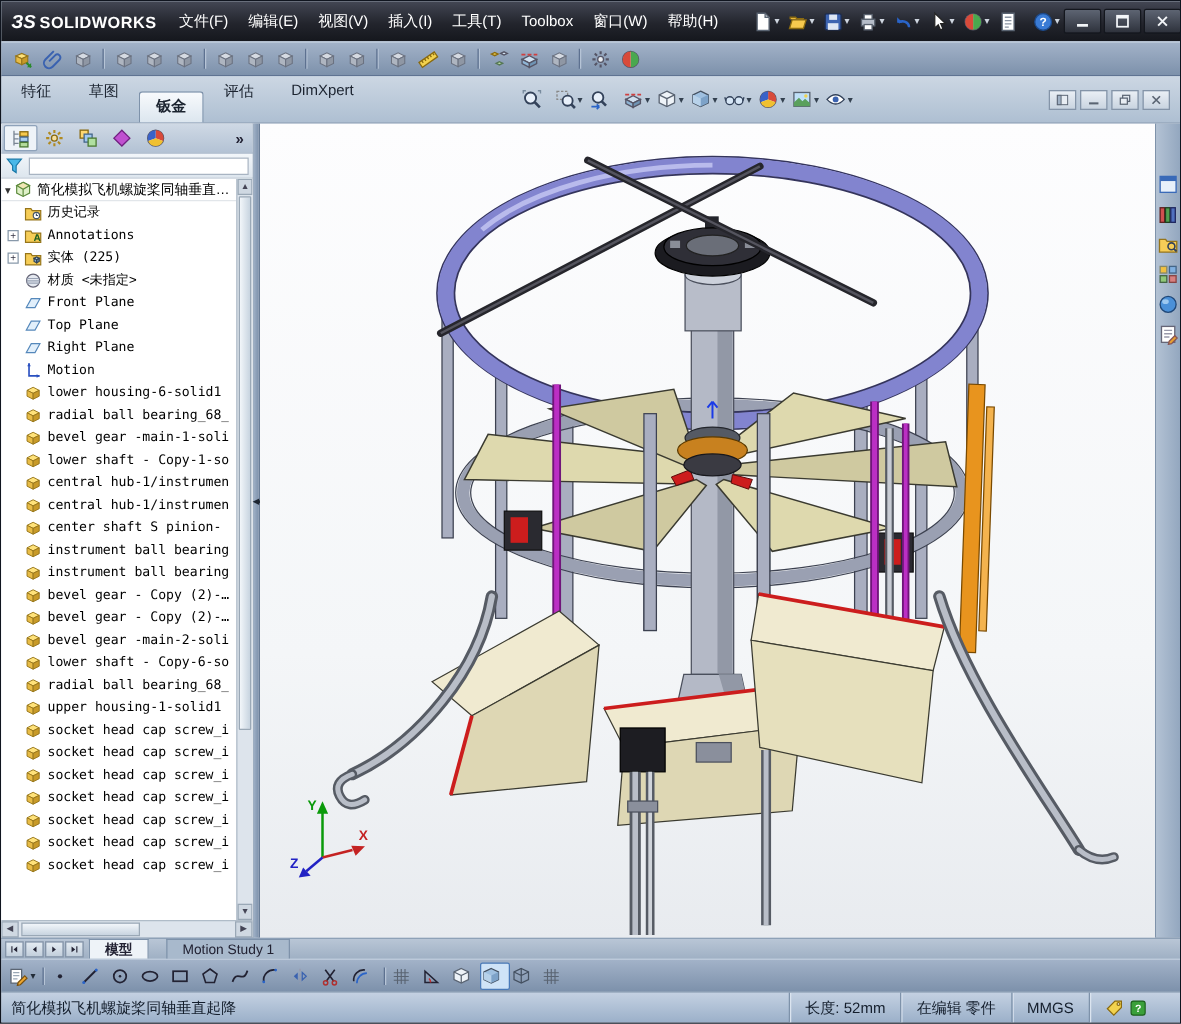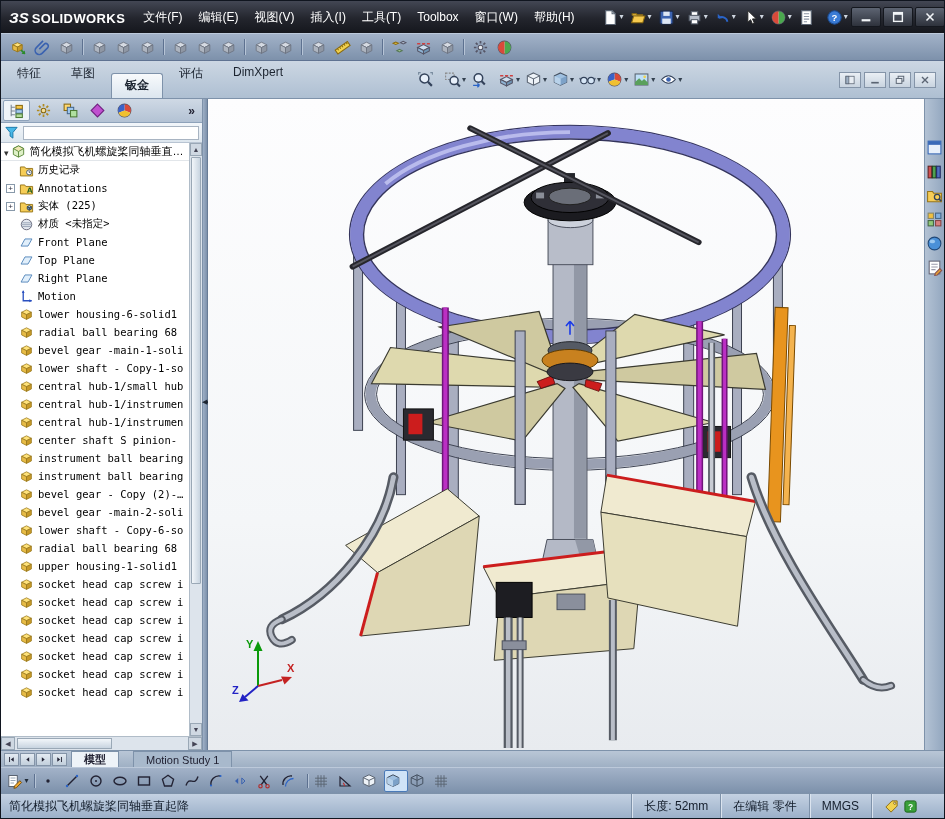--- a/index.html
+++ b/index.html
@@ -770,31 +770,20 @@
             </div>
               <div class="tree-row">
               <span class="expander" style="visibility: hidden;"></span>
               <span class="t-icon">
                   <svg class="isvg" viewBox="0 0 16 16">
                     <path d="M2.8 5.6 8 3l5.2 2.6L8 8.2z" fill="#ffe27a" stroke="#96751a" stroke-width=".8"></path>
                     <path d="M2.8 5.6v5L8 13.2V8.2z" fill="#e8bc46" stroke="#96751a" stroke-width=".8"></path>
                     <path d="M13.2 5.6v5L8 13.2V8.2z" fill="#c89a28" stroke="#96751a" stroke-width=".8"></path>
                   </svg>
                 </span>
-              <span class="t-label">central hub-1/small hub</span>
-            </div>
-              <div class="tree-row">
-              <span class="expander" style="visibility: hidden;"></span>
-              <span class="t-icon">
-                  <svg class="isvg" viewBox="0 0 16 16">
-                    <path d="M2.8 5.6 8 3l5.2 2.6L8 8.2z" fill="#ffe27a" stroke="#96751a" stroke-width=".8"></path>
-                    <path d="M2.8 5.6v5L8 13.2V8.2z" fill="#e8bc46" stroke="#96751a" stroke-width=".8"></path>
-                    <path d="M13.2 5.6v5L8 13.2V8.2z" fill="#c89a28" stroke="#96751a" stroke-width=".8"></path>
-                  </svg>
-                </span>
               <span class="t-label">central hub-1/instrumen</span>
             </div>
               <div class="tree-row">
               <span class="expander" style="visibility: hidden;"></span>
               <span class="t-icon">
                   <svg class="isvg" viewBox="0 0 16 16">
                     <path d="M2.8 5.6 8 3l5.2 2.6L8 8.2z" fill="#ffe27a" stroke="#96751a" stroke-width=".8"></path>
                     <path d="M2.8 5.6v5L8 13.2V8.2z" fill="#e8bc46" stroke="#96751a" stroke-width=".8"></path>
                     <path d="M13.2 5.6v5L8 13.2V8.2z" fill="#c89a28" stroke="#96751a" stroke-width=".8"></path>
                   </svg>
@@ -837,20 +826,31 @@
               <div class="tree-row">
               <span class="expander" style="visibility: hidden;"></span>
               <span class="t-icon">
                   <svg class="isvg" viewBox="0 0 16 16">
                     <path d="M2.8 5.6 8 3l5.2 2.6L8 8.2z" fill="#ffe27a" stroke="#96751a" stroke-width=".8"></path>
                     <path d="M2.8 5.6v5L8 13.2V8.2z" fill="#e8bc46" stroke="#96751a" stroke-width=".8"></path>
                     <path d="M13.2 5.6v5L8 13.2V8.2z" fill="#c89a28" stroke="#96751a" stroke-width=".8"></path>
                   </svg>
                 </span>
               <span class="t-label">bevel gear - Copy (2)-1-</span>
+            </div>
+              <div class="tree-row">
+              <span class="expander" style="visibility: hidden;"></span>
+              <span class="t-icon">
+                  <svg class="isvg" viewBox="0 0 16 16">
+                    <path d="M2.8 5.6 8 3l5.2 2.6L8 8.2z" fill="#ffe27a" stroke="#96751a" stroke-width=".8"></path>
+                    <path d="M2.8 5.6v5L8 13.2V8.2z" fill="#e8bc46" stroke="#96751a" stroke-width=".8"></path>
+                    <path d="M13.2 5.6v5L8 13.2V8.2z" fill="#c89a28" stroke="#96751a" stroke-width=".8"></path>
+                  </svg>
+                </span>
+              <span class="t-label">bevel gear - Copy (2)-2-</span>
             </div>
               <div class="tree-row">
               <span class="expander" style="visibility: hidden;"></span>
               <span class="t-icon">
                   <svg class="isvg" viewBox="0 0 16 16">
                     <path d="M2.8 5.6 8 3l5.2 2.6L8 8.2z" fill="#ffe27a" stroke="#96751a" stroke-width=".8"></path>
                     <path d="M2.8 5.6v5L8 13.2V8.2z" fill="#e8bc46" stroke="#96751a" stroke-width=".8"></path>
                     <path d="M13.2 5.6v5L8 13.2V8.2z" fill="#c89a28" stroke="#96751a" stroke-width=".8"></path>
                   </svg>
                 </span>

